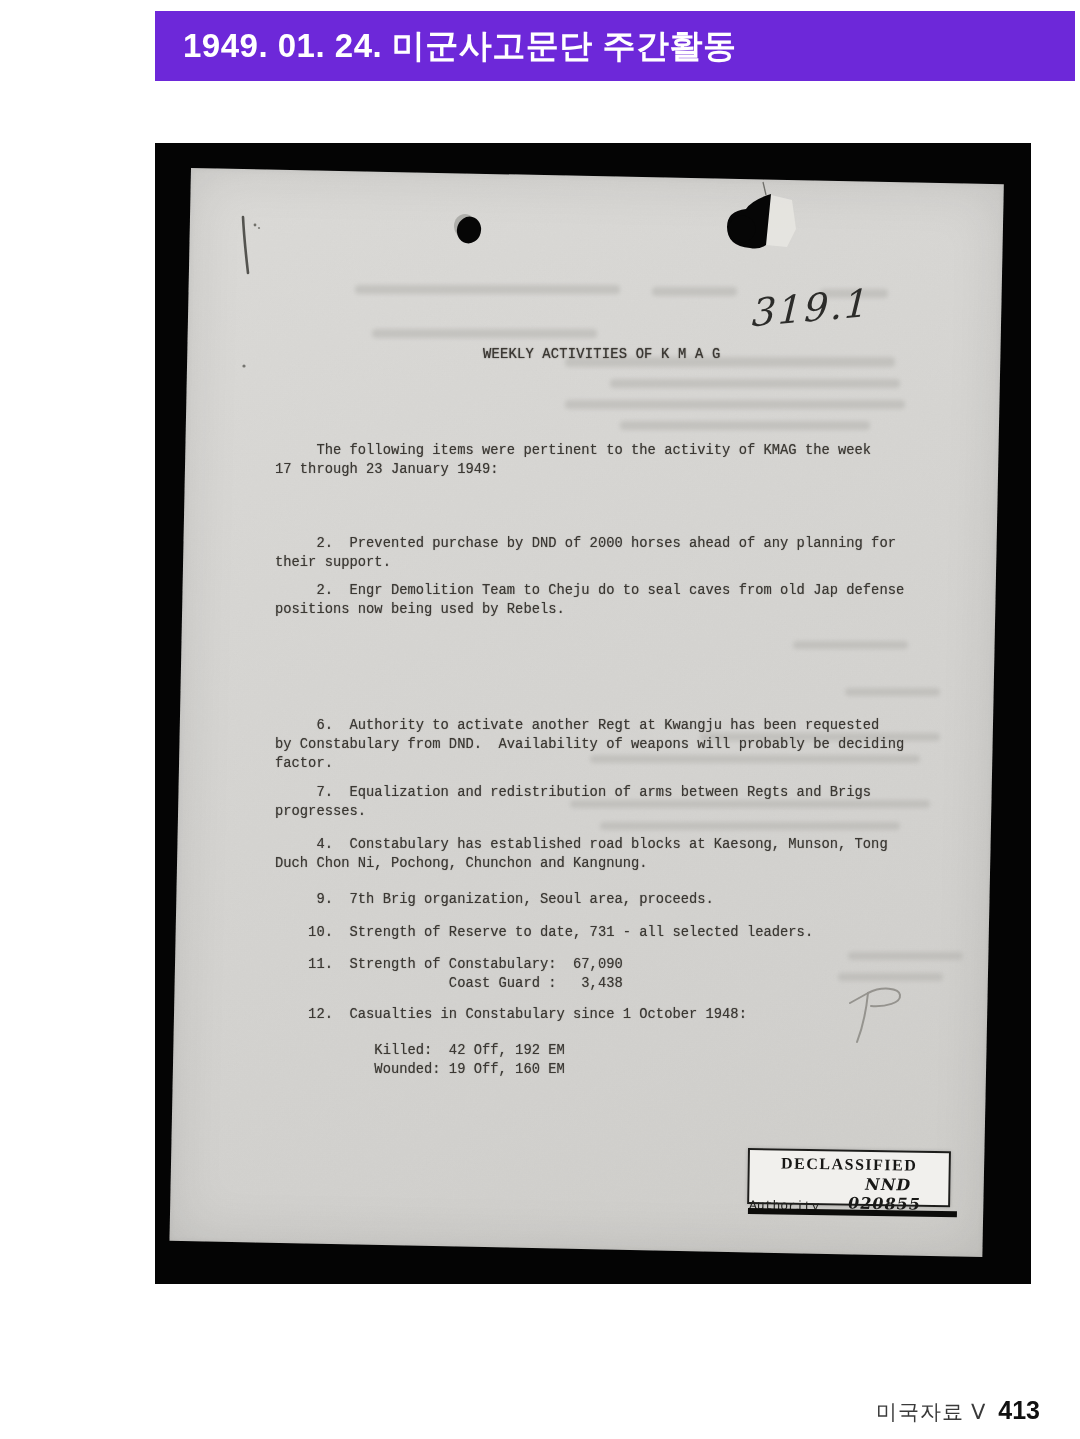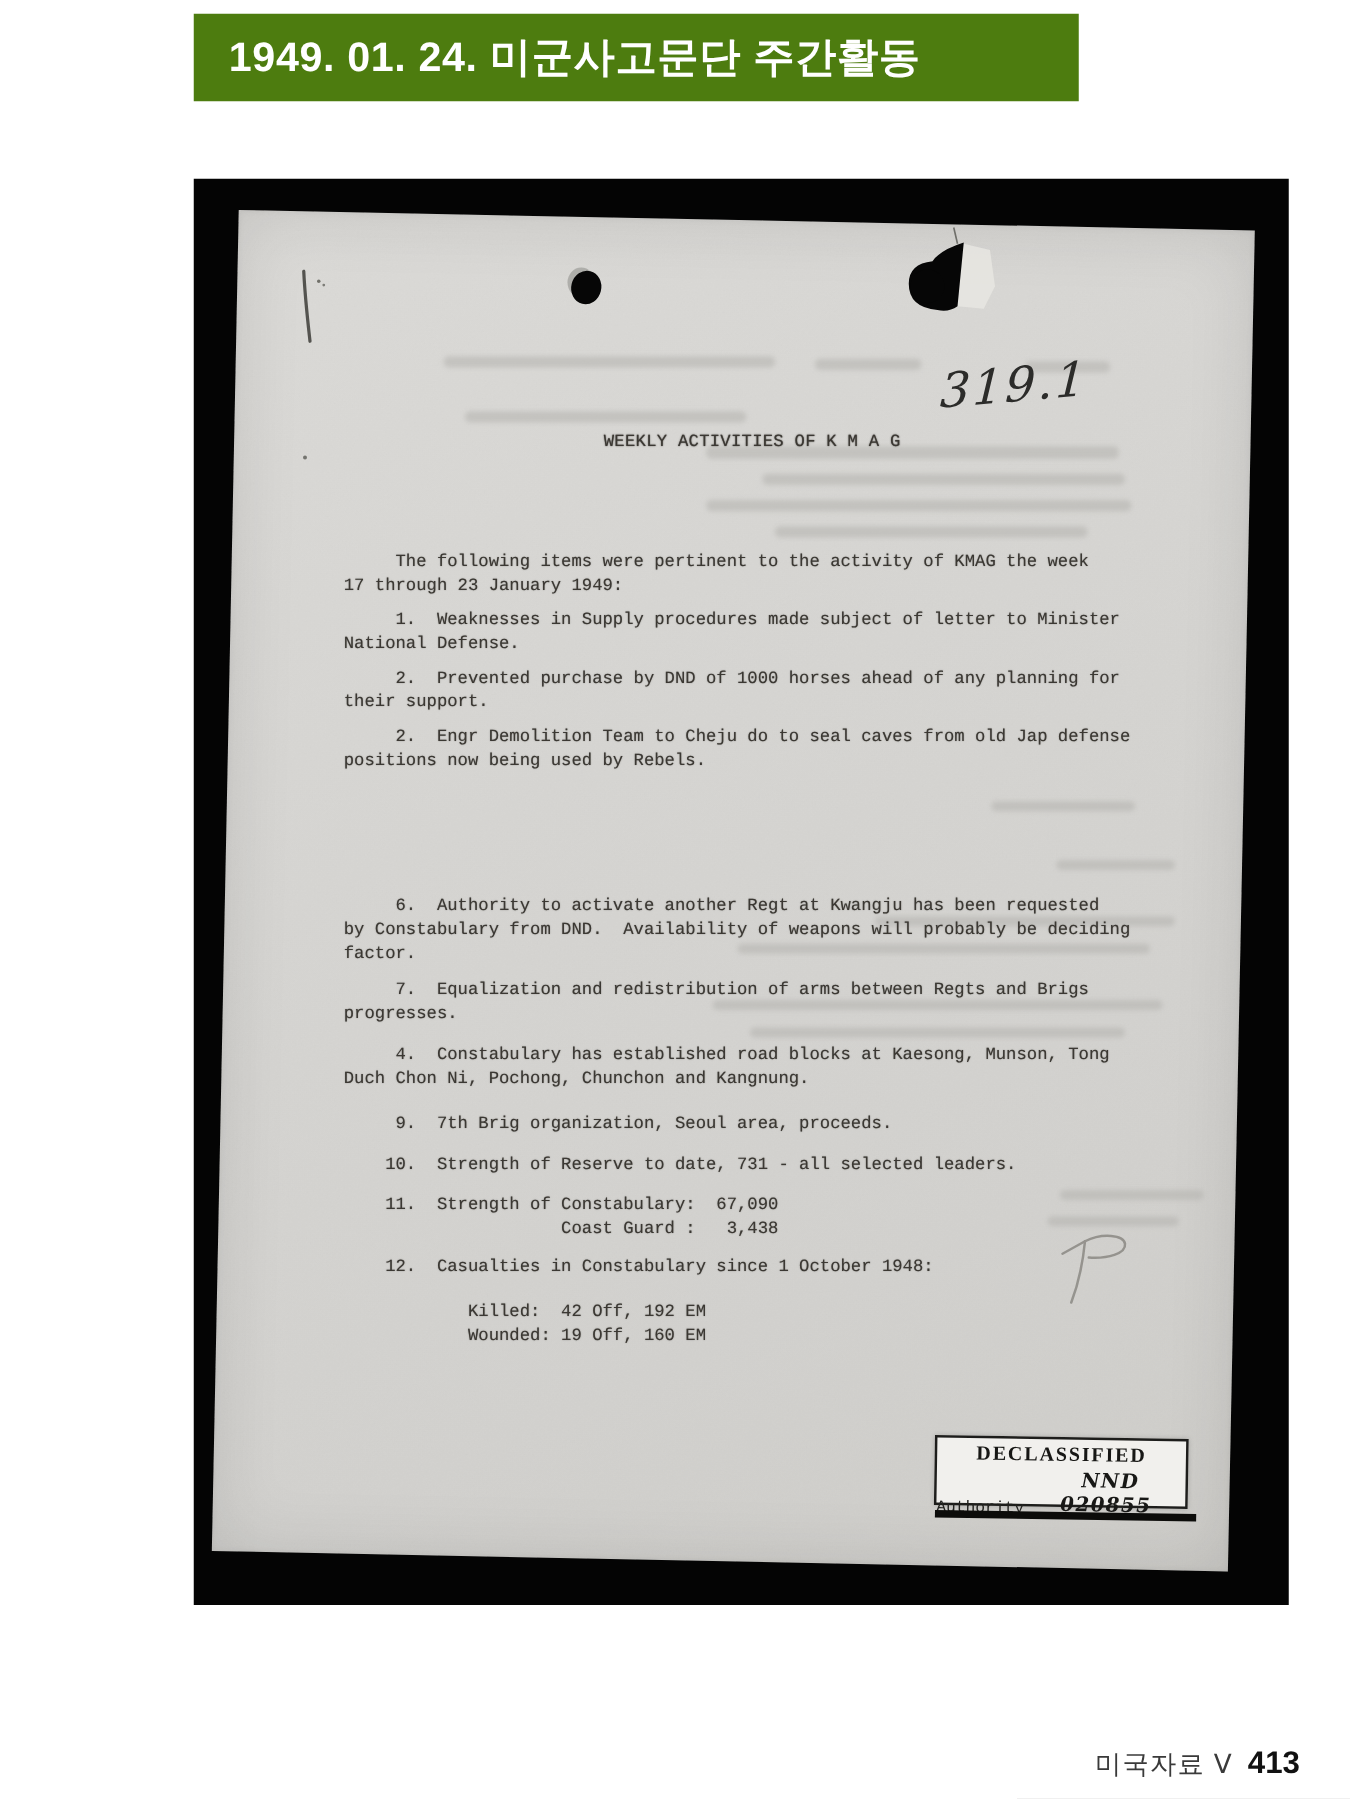--- a/index.html
+++ b/index.html
@@ -1,21 +1,21 @@
 <!DOCTYPE html>
 <html><head>
 <meta charset="utf-8">
 <style>
   * { margin:0; padding:0; box-sizing:border-box; }
   html,body { width:1080px; height:1439px; background:#ffffff; overflow:hidden;
               font-family:"Liberation Sans", sans-serif; position:relative; }
 
   
-  .caption-bar { position:absolute; left:155px; top:11px; width:708px; height:70px;
-                 background:#4d7c0f; display:flex; align-items:center; }
+  .caption-bar { position:absolute; left:155px; top:11px; width:920px; height:70px;
+                 background:#6d28d9; display:flex; align-items:center; }
   .caption-bar .title { color:#ffffff; font-size:33px; font-weight:bold;
                         padding-left:28px; letter-spacing:0.5px;
                         font-family:"Liberation Sans", sans-serif; }
 
   
   .scan-area { position:absolute; left:155px; top:143px; width:876px; height:1141px;
                background:#040404; overflow:hidden; }
 
   
   .paper { position:absolute; left:36px; top:25px; width:813px; height:1073px;
@@ -125,23 +125,21 @@
   <div class="ghost" style="left:600px;top:822px;width:300px;height:8px"></div>
   <div class="ghost" style="left:848px;top:952px;width:115px;height:8px"></div>
   <div class="ghost" style="left:838px;top:973px;width:105px;height:8px"></div>
 
   <div class="handwritten-number">319.1</div>
 
   <div class="typed bold" style="left:483px;top:345px">WEEKLY ACTIVITIES OF K M A G</div>
 
   <div class="typed" style="left:275px;top:441px">     The following items were pertinent to the activity of KMAG the week
 17 through 23 January 1949:</div>
-  <div class="typed" style="left:275px;top:487px">     1.  Weaknesses in Supply procedures made subject of letter to Minister
-National Defense.</div>
-  <div class="typed" style="left:275px;top:534px">     2.  Prevented purchase by DND of 1000 horses ahead of any planning for
+  <div class="typed" style="left:275px;top:534px">     2.  Prevented purchase by DND of 2000 horses ahead of any planning for
 their support.</div>
   <div class="typed" style="left:275px;top:581px">     2.  Engr Demolition Team to Cheju do to seal caves from old Jap defense
 positions now being used by Rebels.</div>
   <div class="typed" style="left:275px;top:716px">     6.  Authority to activate another Regt at Kwangju has been requested
 by Constabulary from DND.  Availability of weapons will probably be deciding
 factor.</div>
   <div class="typed" style="left:275px;top:783px">     7.  Equalization and redistribution of arms between Regts and Brigs
 progresses.</div>
   <div class="typed" style="left:275px;top:835px">     4.  Constabulary has established road blocks at Kaesong, Munson, Tong
 Duch Chon Ni, Pochong, Chunchon and Kangnung.</div>

